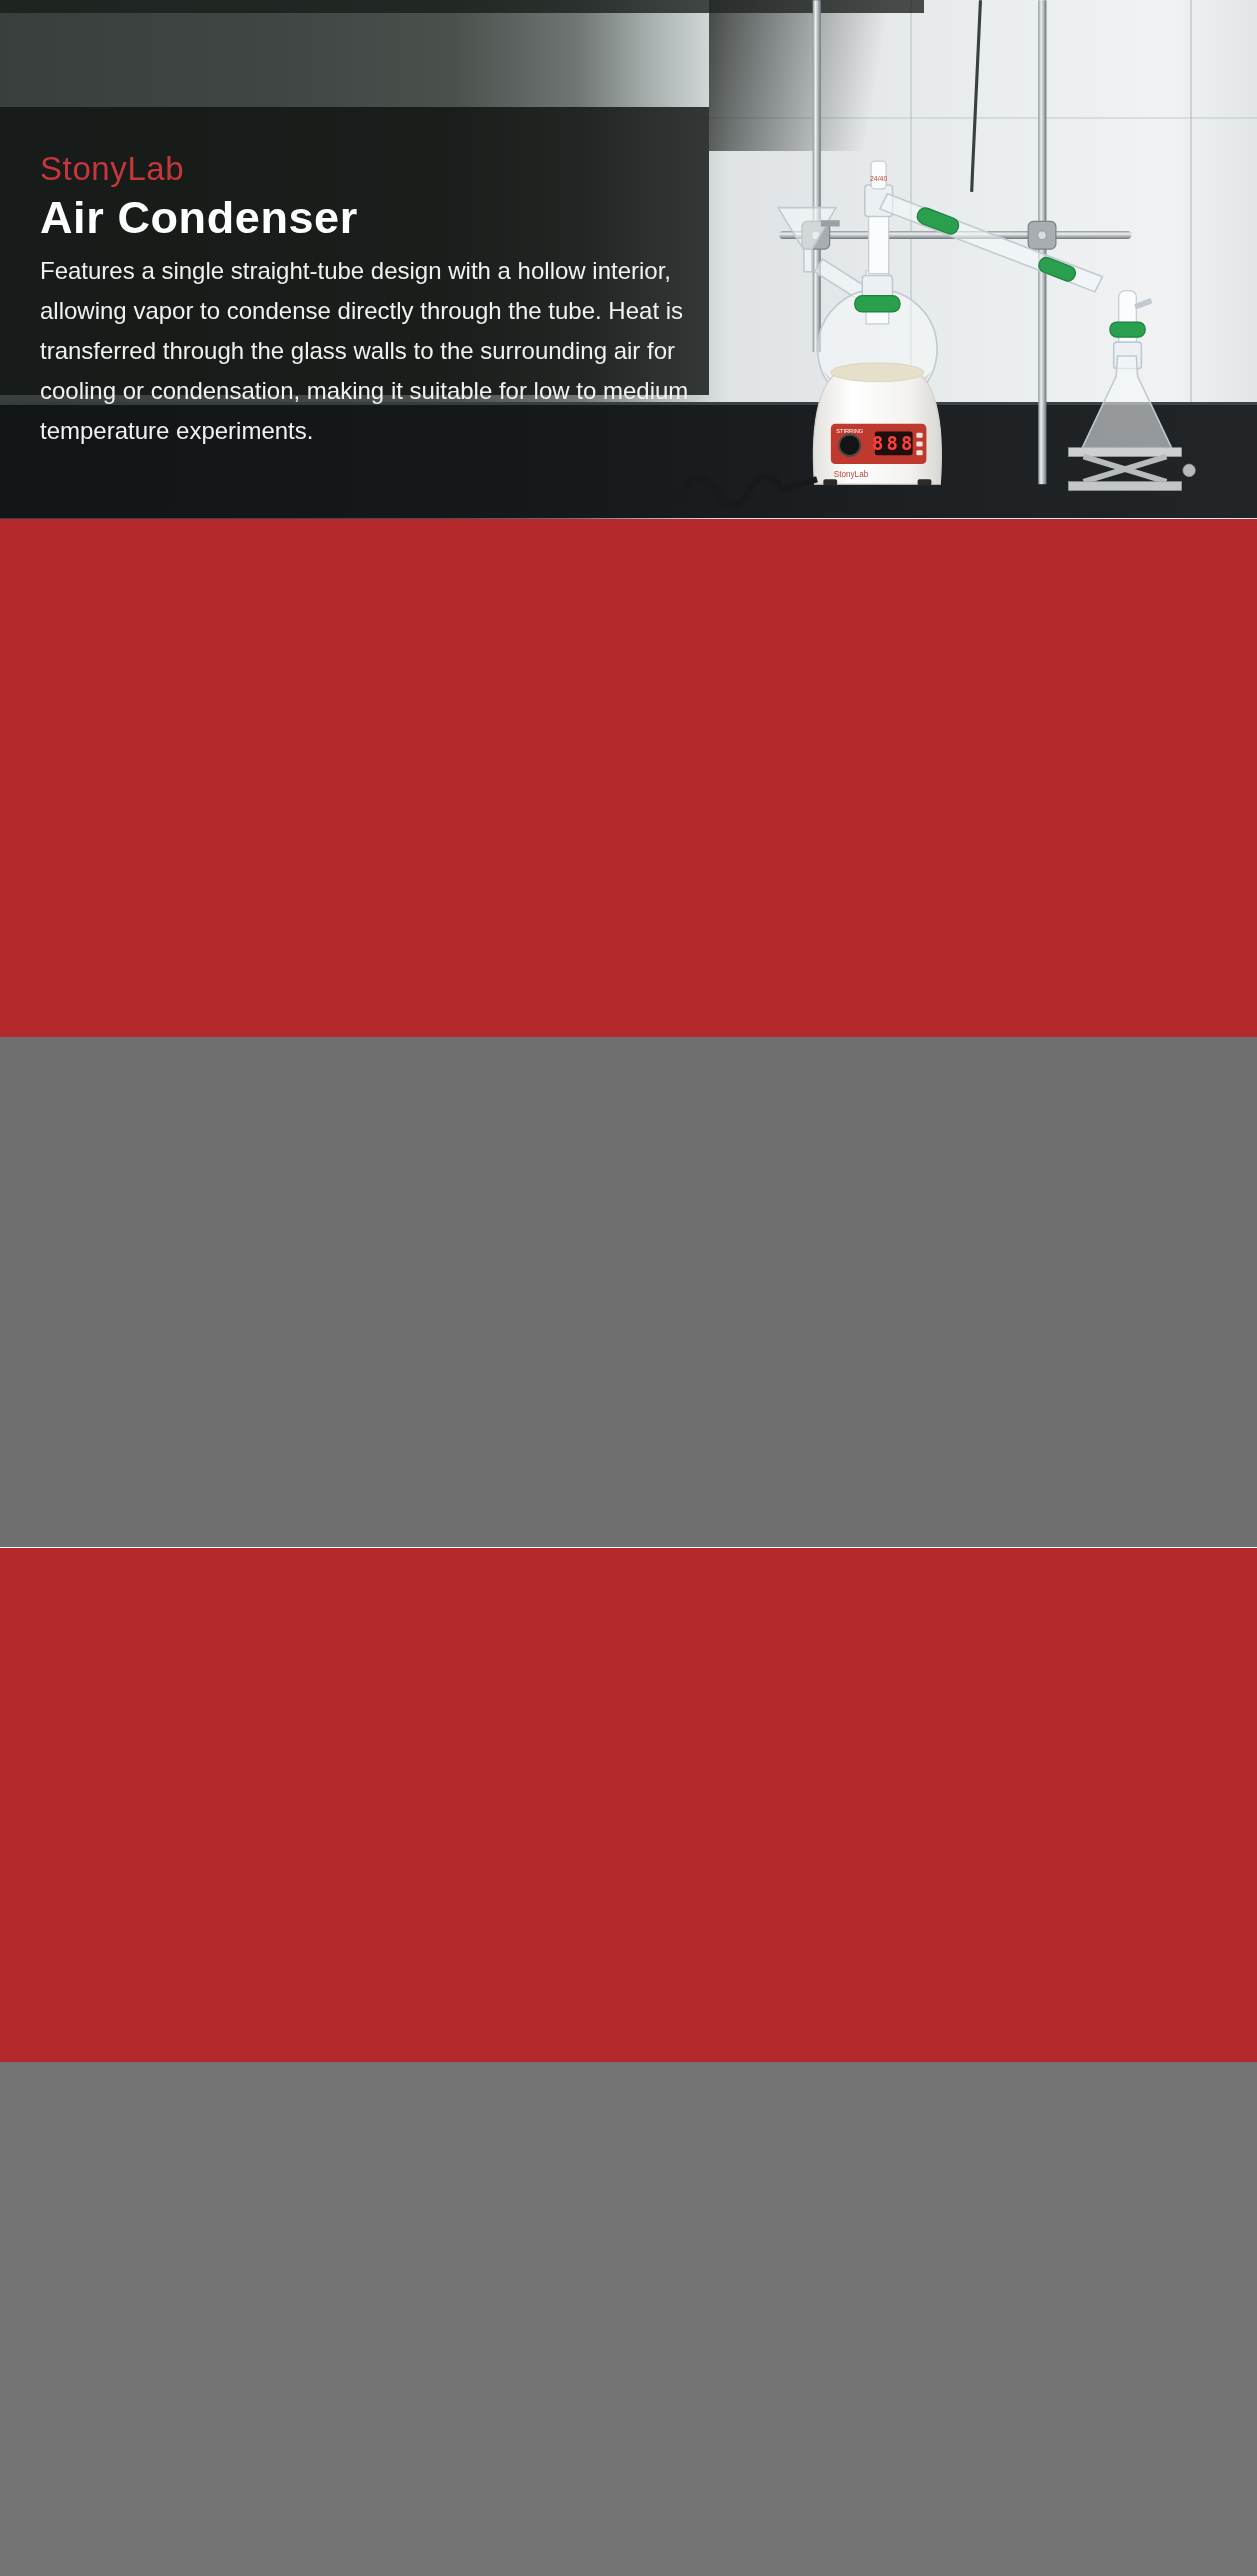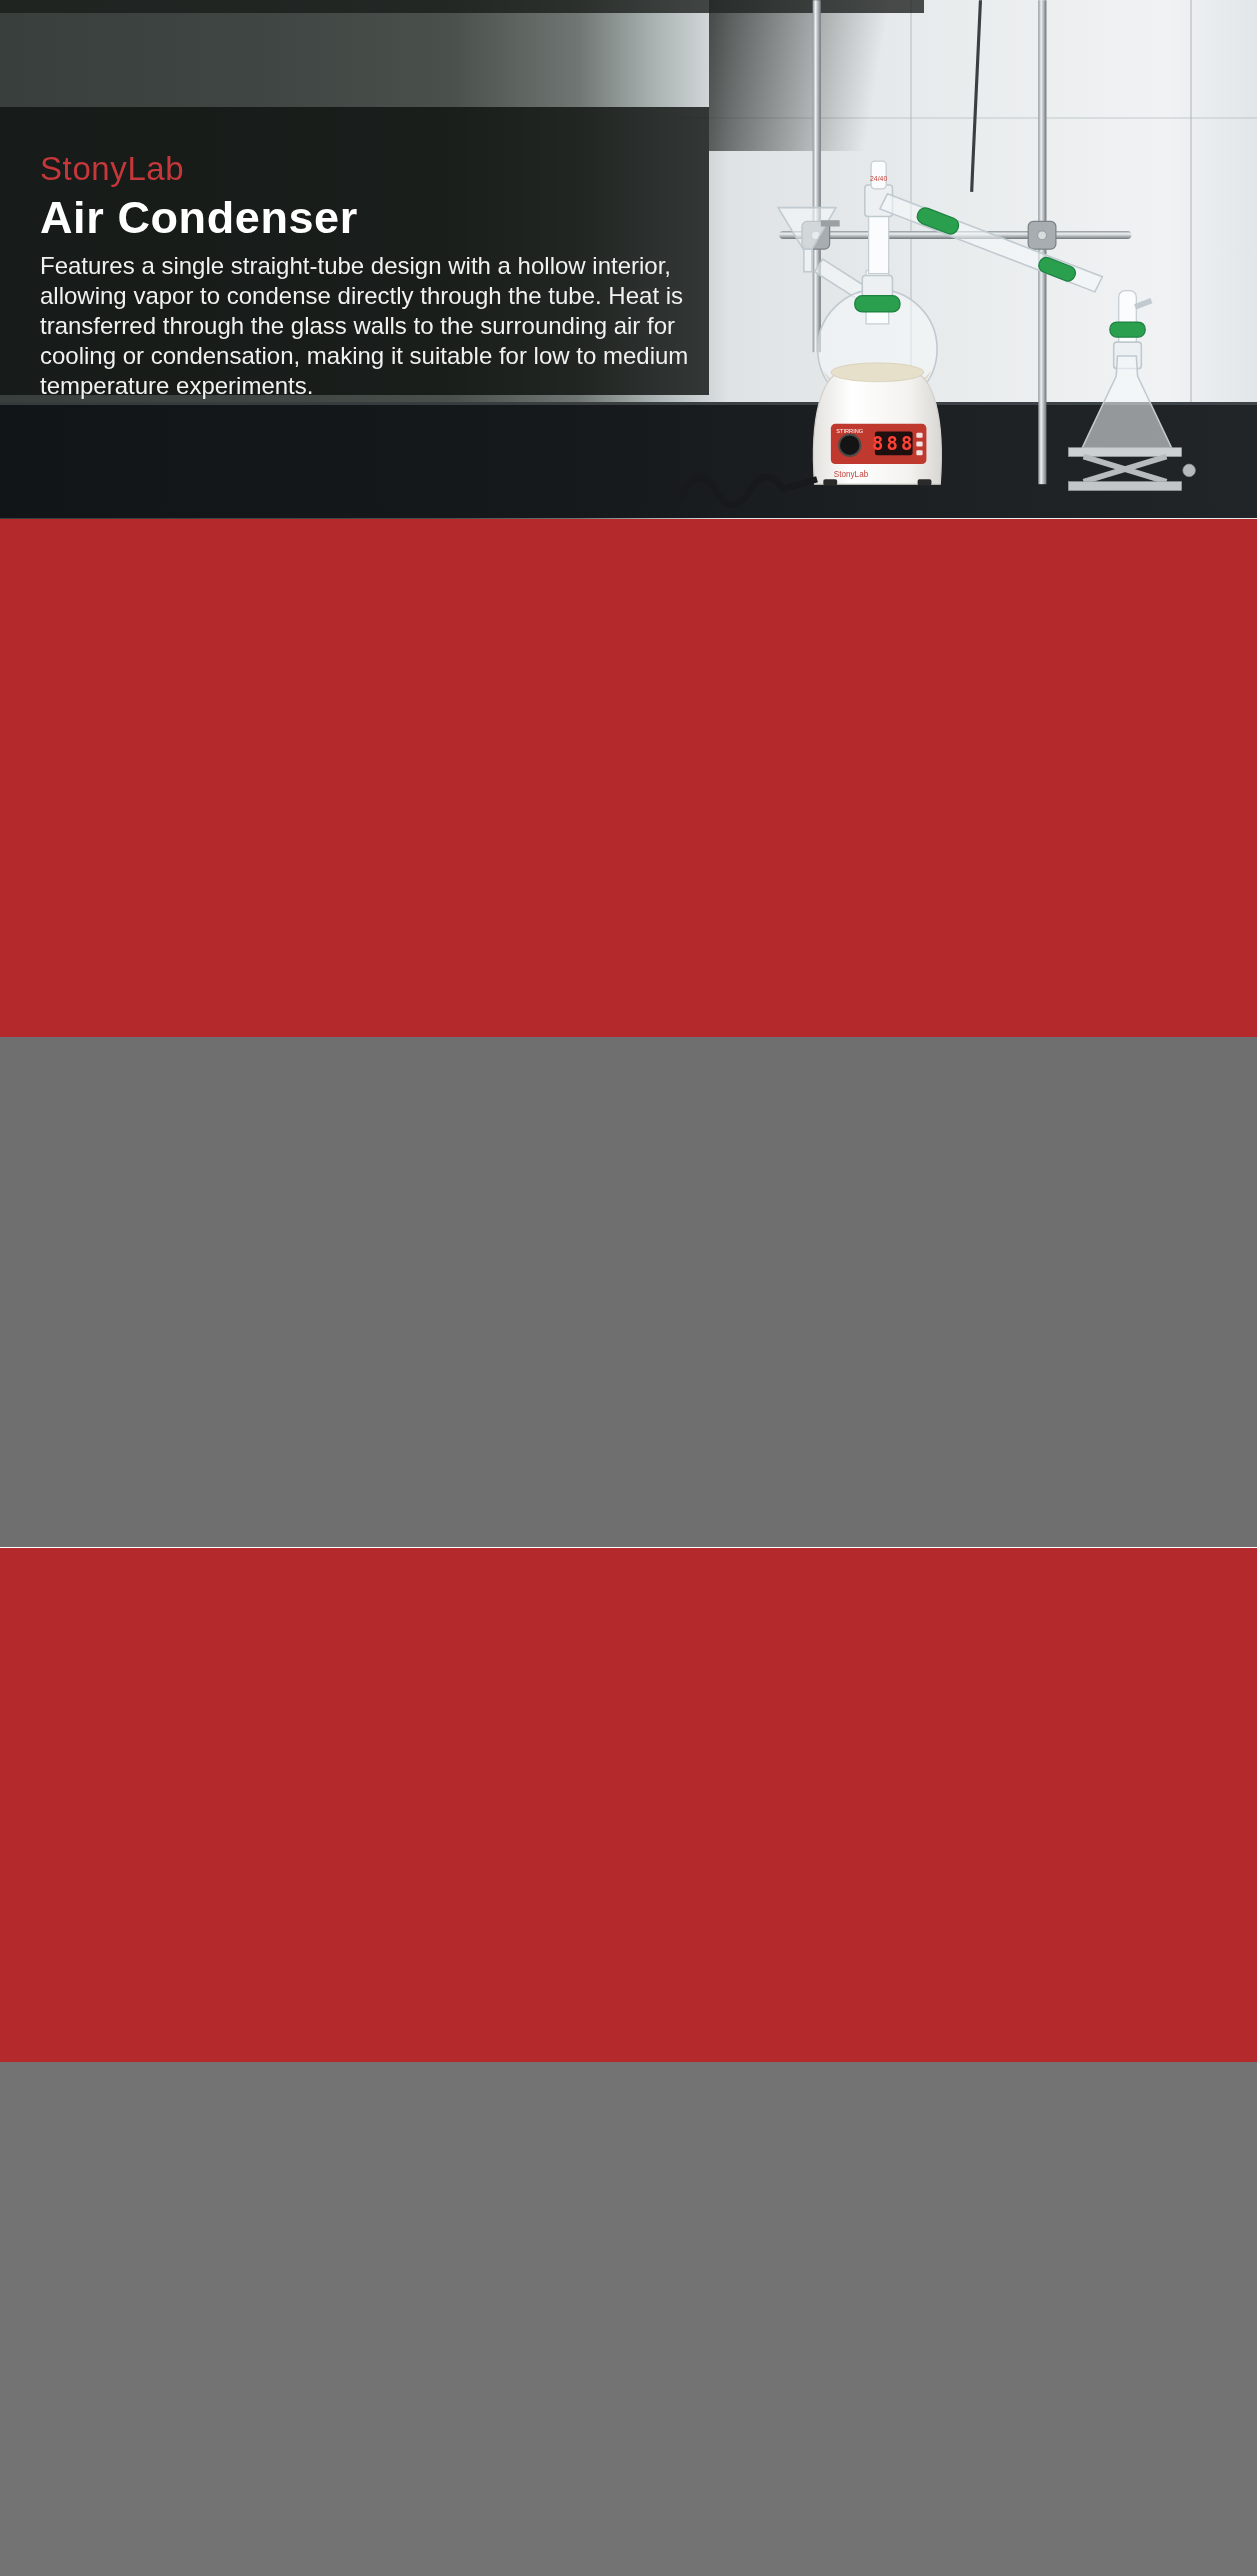--- a/index.html
+++ b/index.html
@@ -18,21 +18,21 @@
   .hero-shade{position:absolute;left:709px;top:0;width:226px;height:151px;background:linear-gradient(100deg,rgba(33,38,36,.8),rgba(33,38,36,0) 72%);}
   .hero-grout-v1{position:absolute;left:910px;top:0;width:1.9px;height:402px;background:rgba(165,175,180,.38);}
   .hero-grout-v2{position:absolute;left:1190px;top:0;width:1.9px;height:402px;background:rgba(165,175,180,.45);}
   .hero-grout-h{position:absolute;left:666px;top:117px;width:591px;height:1.9px;background:rgba(165,175,180,.30);}
   .hero-bench{position:absolute;left:0;top:402px;width:1257px;height:116px;background:linear-gradient(90deg,#121517 0%,#16191c 45%,#1d2124 75%,#212528 100%);}
   .hero-bench:before{content:"";position:absolute;left:0;top:0;width:100%;height:2.5px;background:rgba(120,128,132,.35);}
   .hero-svg{position:absolute;left:0;top:0;}
   .hero-overlay{position:absolute;left:0;top:107px;width:709px;height:288px;background:rgba(16,19,17,.82);}
   .hero-brand{position:absolute;left:40px;top:150px;font-size:33px;font-weight:400;color:#c5373a;letter-spacing:0.6px;}
   .hero-title{position:absolute;left:40px;top:192px;font-size:45px;font-weight:bold;color:#ffffff;letter-spacing:0.6px;}
-  .hero-desc{position:absolute;left:40px;top:251px;width:656px;font-size:24px;line-height:30px;color:#f1f1f1;}
+  .hero-desc{position:absolute;left:40px;top:251px;width:656px;font-size:24px;line-height:40px;color:#f1f1f1;}
 
   
   .photo-card{position:absolute;background:#fff;border-radius:25px;padding:8.8px;box-sizing:border-box;box-shadow:0 3.8px 14px rgba(0,0,0,.16);}
   .scene{width:100%;height:100%;border-radius:17.6px;overflow:hidden;position:relative;display:block;}
   .card-material{left:35px;top:578px;width:594px;height:409px;}
   .card-features{left:632px;top:1086px;width:594px;height:440px;}
 
   
   .sec-text{position:absolute;color:#fff;}
   .sec-head{font-size:47px;font-weight:bold;margin:0 0 29px 0;color:#fff;}

